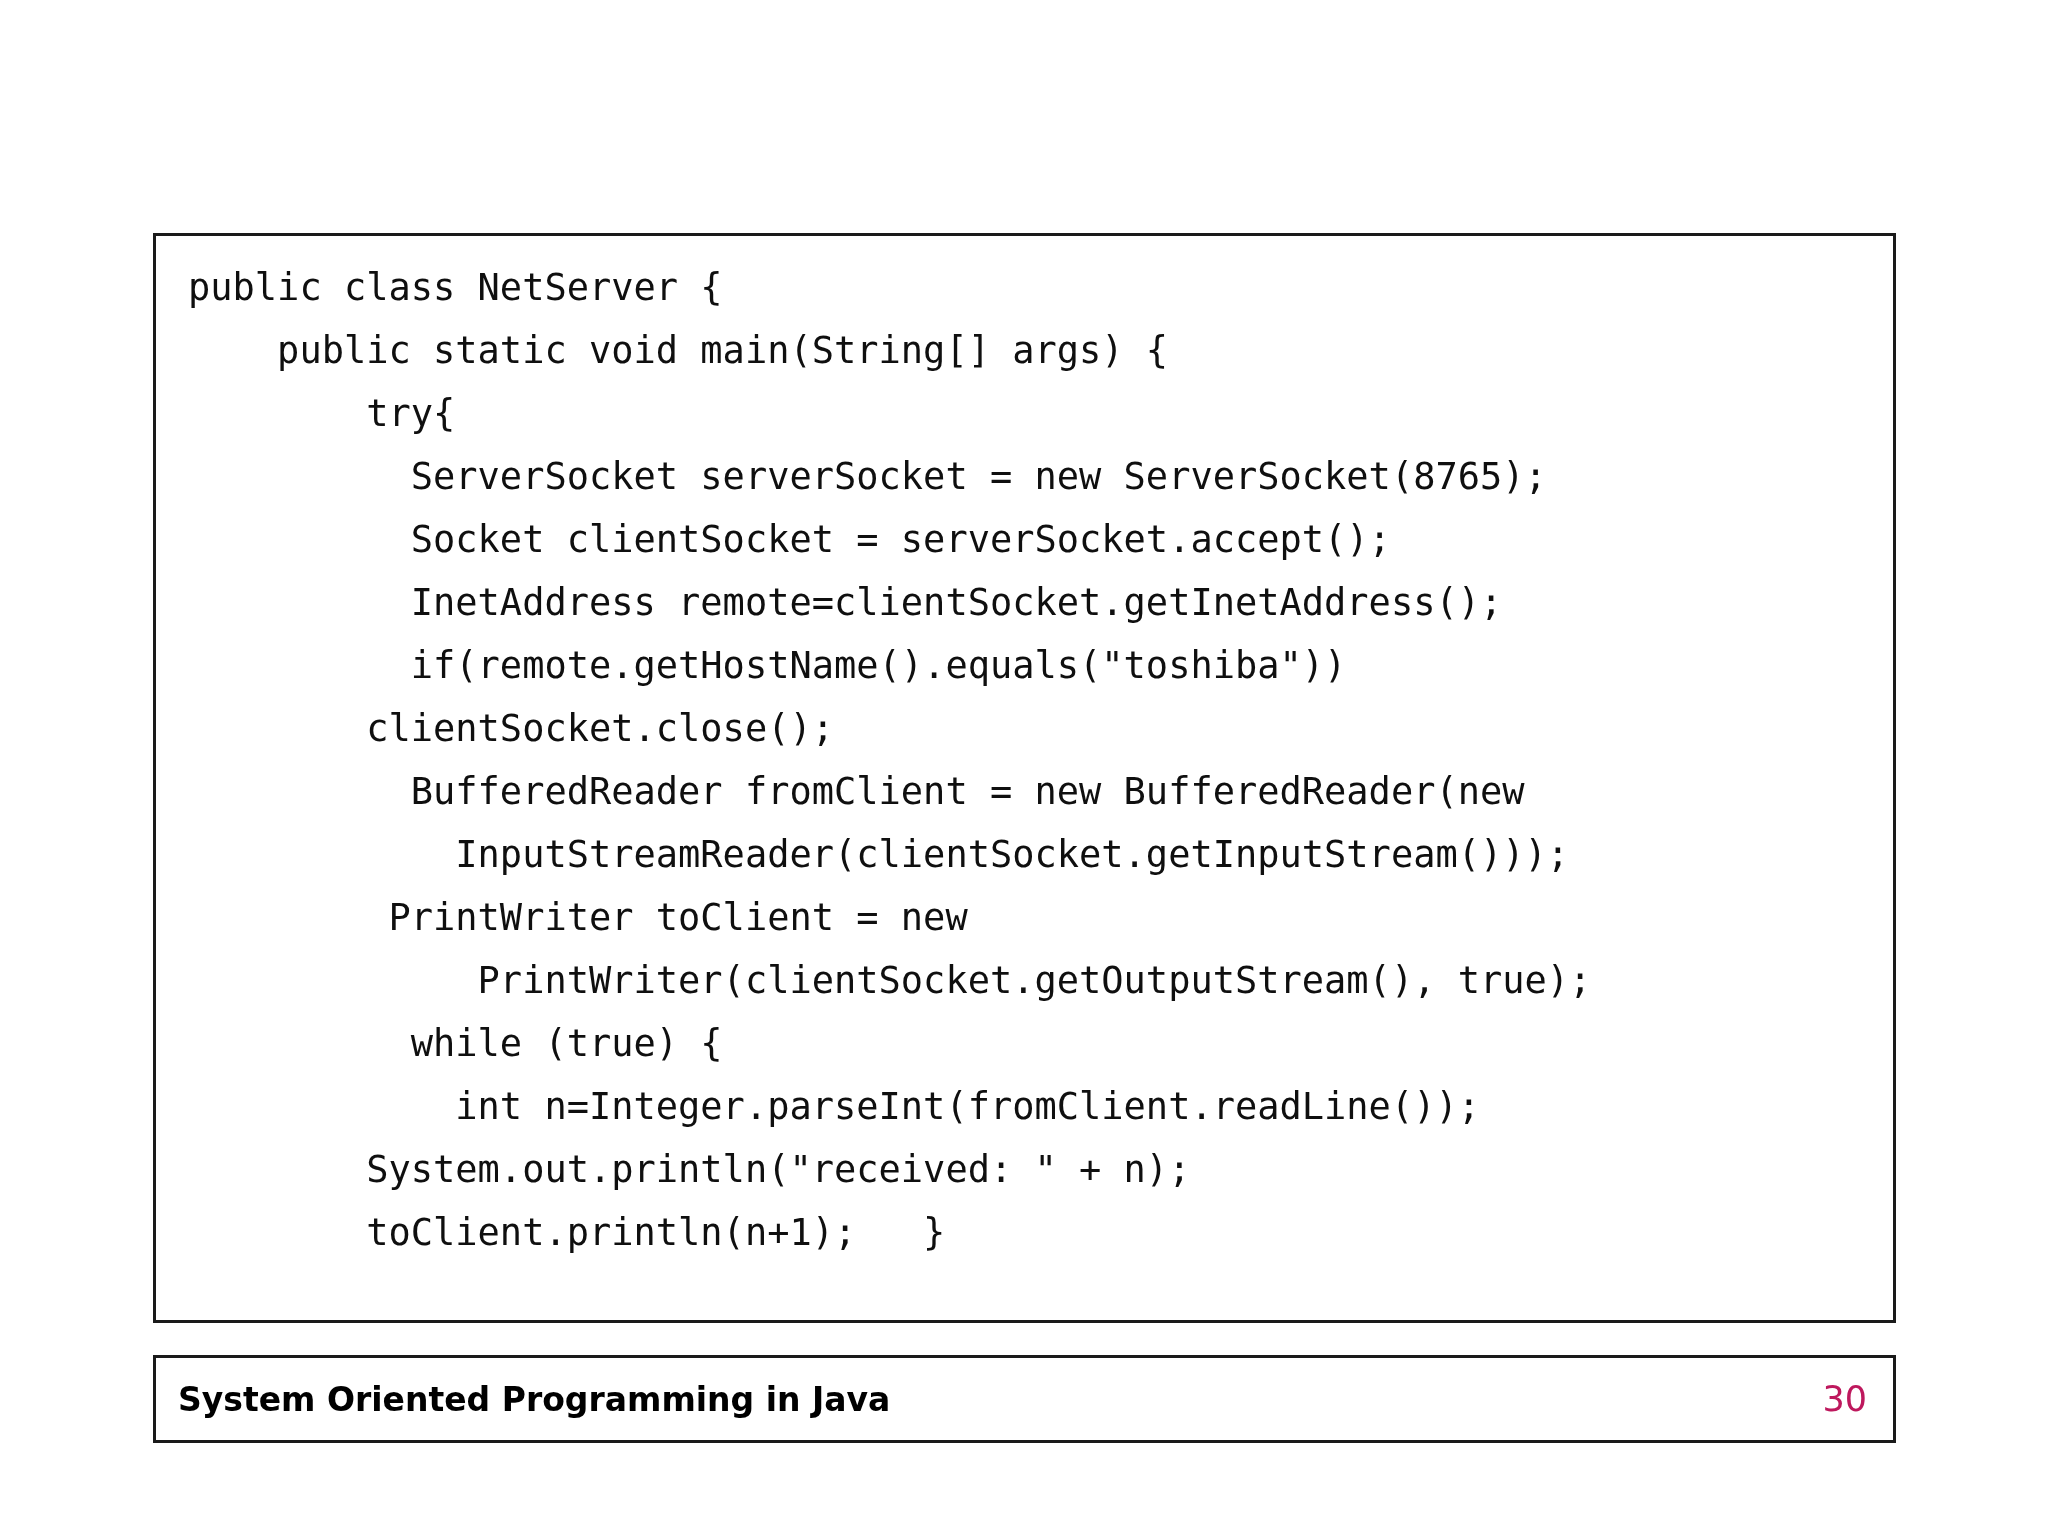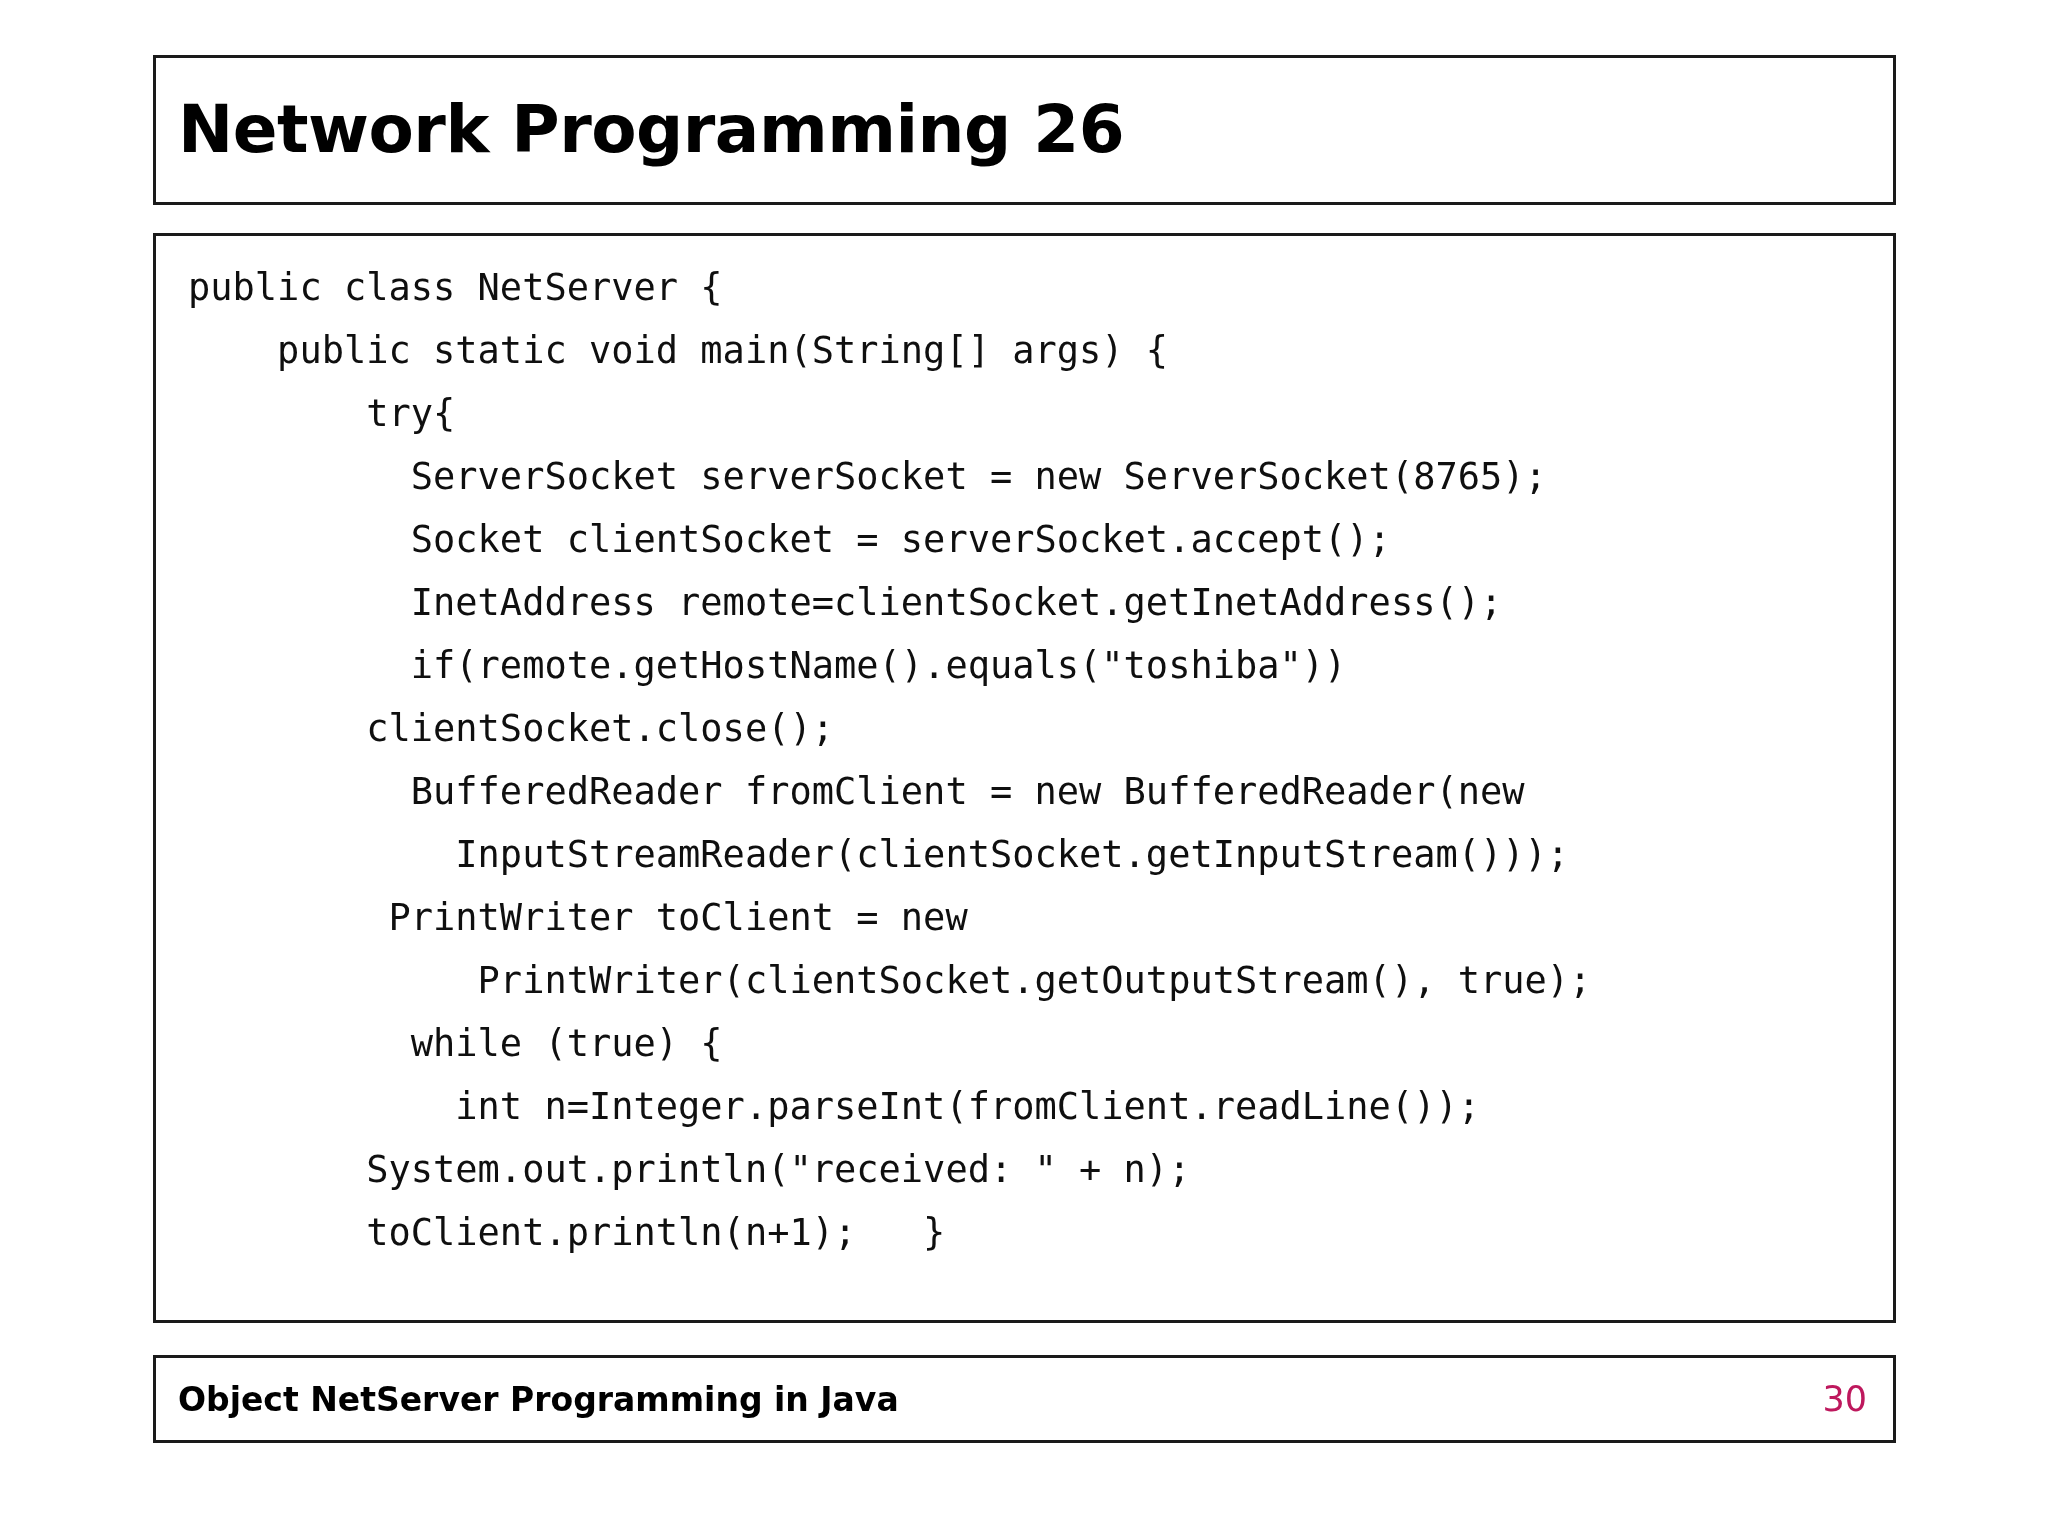--- a/index.html
+++ b/index.html
@@ -100,26 +100,23 @@
     font-weight: normal;
     font-size: 35px;
     color: #be185d;
   }
 </style>
 </head>
 <body>
 
 <div class="slide">
 
-  <div class="title-box">
-    <div class="title-text">Network Programming 26</div>
-  </div>
 
   <div class="code-box">
     <div class="code-lines"><div class="code-line">public class NetServer {</div><div class="code-line">    public static void main(String[] args) {</div><div class="code-line">        try{</div><div class="code-line">          ServerSocket serverSocket = new ServerSocket(8765);</div><div class="code-line">          Socket clientSocket = serverSocket.accept();</div><div class="code-line">          InetAddress remote=clientSocket.getInetAddress();</div><div class="code-line">          if(remote.getHostName().equals("toshiba"))</div><div class="code-line">        clientSocket.close();</div><div class="code-line">          BufferedReader fromClient = new BufferedReader(new</div><div class="code-line">            InputStreamReader(clientSocket.getInputStream()));</div><div class="code-line">         PrintWriter toClient = new</div><div class="code-line">             PrintWriter(clientSocket.getOutputStream(), true);</div><div class="code-line">          while (true) {</div><div class="code-line">            int n=Integer.parseInt(fromClient.readLine());</div><div class="code-line">        System.out.println("received: " + n);</div><div class="code-line">        toClient.println(n+1);   }</div></div>
   </div>
 
   <div class="footer-box">
-    <div class="footer-text">Object NetServer Programming in Java</div>
+    <div class="footer-text">System Oriented Programming in Java</div>
     <div class="footer-page">30</div>
   </div>
 
 </div>
 
 </body></html>

